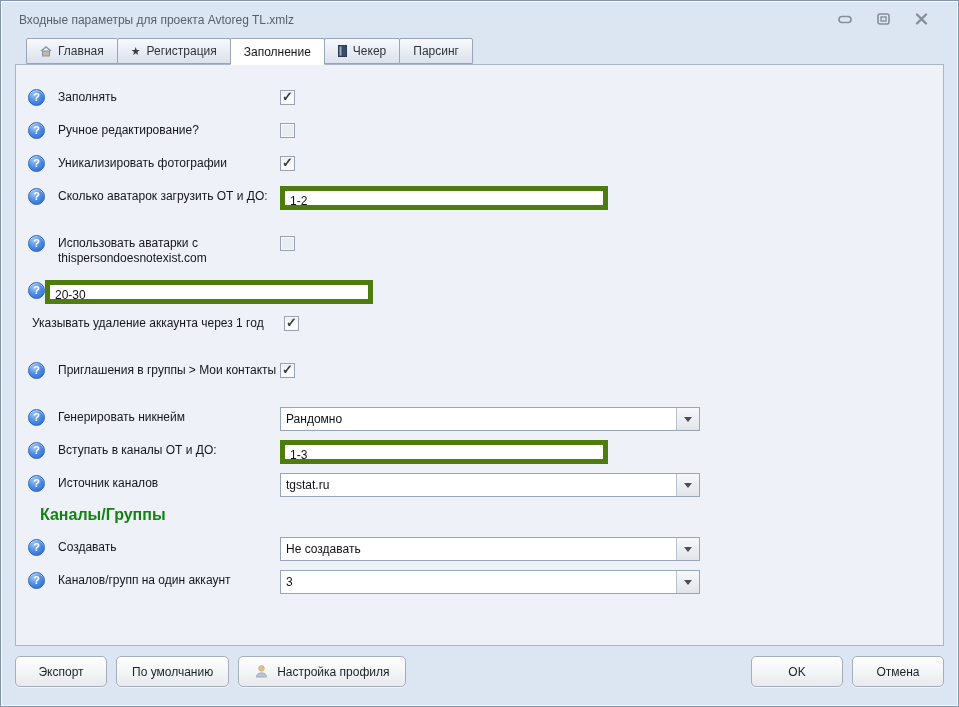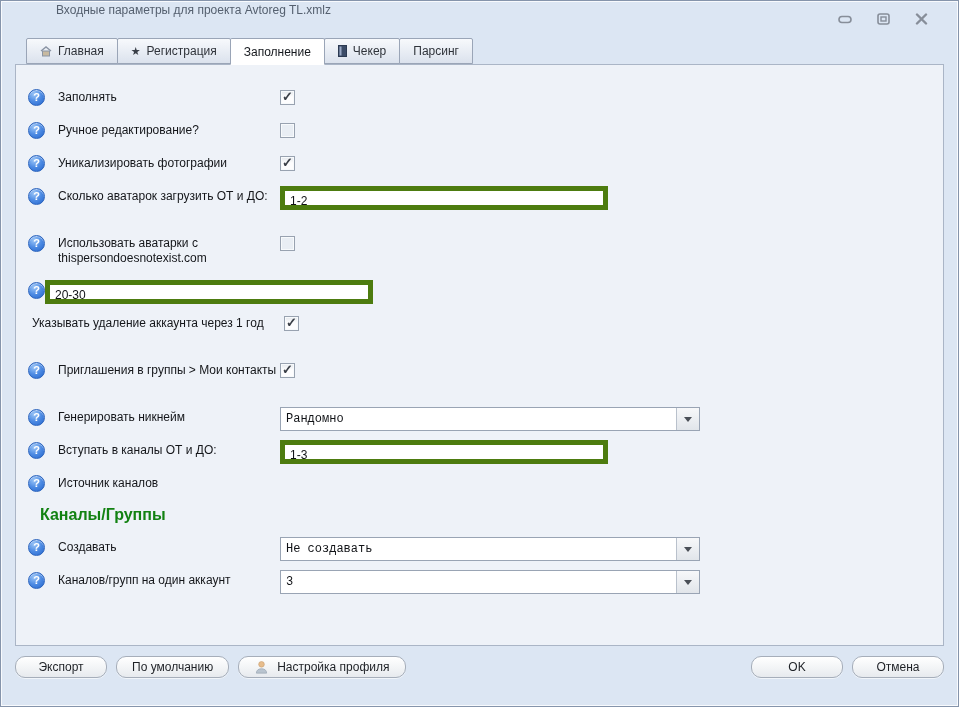--- a/index.html
+++ b/index.html
@@ -1,20 +1,20 @@
 <!DOCTYPE html>
 <html><head>
 <meta charset="utf-8">
 <style>
   html,body{margin:0;padding:0;background:#ffffff;font-family:"Liberation Sans",sans-serif;}
   .window{width:959px;height:707px;box-sizing:border-box;border:1px solid #8594ab;
           background:#dce6f3;box-shadow:inset 0 0 0 1px rgba(255,255,255,.8);
           position:relative;overflow:hidden;}
   
-  .titlebar{height:36px;display:flex;padding:0 10px 0 18px;margin-left:37px;}
+  .titlebar{height:36px;display:flex;align-items:center;padding:0 10px 0 18px;}
   .title{font-size:12px;color:#55606f;flex:1;padding-top:2px;}
   .win-controls{display:flex;align-items:center;gap:16px;padding-right:16px;}
   .win-btn{width:22px;height:18px;display:flex;align-items:center;justify-content:center;cursor:pointer;}
   .win-btn svg{display:block;}
   
   .tabbar{display:flex;align-items:flex-end;padding-left:25px;height:27px;position:relative;z-index:2;}
   .tab{display:inline-flex;align-items:center;gap:6px;padding:5px 13px;font-size:12px;color:#2f333a;
        background:linear-gradient(#f7f9fc,#dbe2ed);border:1px solid #9aa5b7;
        border-radius:2px 2px 0 0;margin-right:-1px;cursor:pointer;white-space:nowrap;}
   .tab.active{background:#ffffff;color:#15181d;padding-top:6px;margin-bottom:-1px;
@@ -34,29 +34,29 @@
   .checkbox{width:15px;height:15px;box-sizing:border-box;border:1px solid #98a2b0;margin-top:3px;
             background:#e9eef4;box-shadow:inset 0 0 0 1px #f7fafc;cursor:pointer;position:relative;}
   .checkbox.checked{background:linear-gradient(#e3e7ec,#fdfdfe 45%);}
   .checkbox.checked::after{content:"✓";position:absolute;left:1px;top:-2px;font-size:13px;
             font-weight:bold;color:#3b4048;}
   .textbox{width:328px;height:24px;box-sizing:border-box;border:5px solid #4d7c0f;background:#fff;}
   .textbox input{width:100%;height:100%;border:0;outline:none;background:transparent;
             font:12px "Liberation Sans",sans-serif;color:#101216;padding:0 5px;box-sizing:border-box;}
   .selectbox{width:420px;height:24px;box-sizing:border-box;border:1px solid #99a4b4;background:#fff;
             display:flex;align-items:stretch;cursor:pointer;}
-  .selectbox .val{flex:1;font-size:12px;color:#101216;padding:4px 5px 0 5px;overflow:hidden;white-space:nowrap;font-family:Liberation Mono, monospace;}
+  .selectbox .val{flex:1;font-size:12px;color:#101216;padding:4px 5px 0 5px;overflow:hidden;white-space:nowrap;}
   .dd{width:22px;flex:none;border-left:1px solid #b9c1cc;
       background:linear-gradient(#f7f8fa,#e1e5ea);display:flex;align-items:center;justify-content:center;}
   .dd::after{content:"";width:0;height:0;border:4px solid transparent;border-top:5px solid #4a4f57;margin-top:5px;}
   .section-heading{font-size:16px;font-weight:bold;margin:8px 0 13px 12px;}
   
   .footer{display:flex;align-items:center;padding:10px 14px 0 14px;gap:9px;}
-  .btn{height:22px;min-width:92px;padding:0 15px;box-sizing:border-box;border:1px solid #a6aeba;
-       border-radius:10px;background:linear-gradient(#ffffff,#f2f4f6 55%,#e7eaee);
+  .btn{height:31px;min-width:92px;padding:0 15px;box-sizing:border-box;border:1px solid #a6aeba;
+       border-radius:5px;background:linear-gradient(#ffffff,#f2f4f6 55%,#e7eaee);
        font-size:12px;color:#1e2126;display:inline-flex;align-items:center;justify-content:center;
        gap:8px;cursor:pointer;white-space:nowrap;box-shadow:0 1px 0 rgba(255,255,255,.6);}
   .footer .spacer{flex:1;}
   .btn .btn-icon{display:inline-flex;}
 </style>
 </head>
 <body>
 
 <div class="window">
 
@@ -171,20 +171,24 @@
         </span>
       </div>
       <div class="row">
         <span class="help">?</span>
         <span class="lbl">Вступать в каналы ОТ и ДО:</span>
         <span class="textbox"><input type="text" value="1-3" style=""></span>
       </div>
       <div class="row">
         <span class="help">?</span>
         <span class="lbl">Источник каналов</span>
+        <span class="selectbox">
+          <span class="val">tgstat.ru</span>
+          <span class="dd"></span>
+        </span>
       </div>
       <div class="section-heading" style="color: rgb(18, 130, 18);">Каналы/Группы</div>
       <div class="row">
         <span class="help">?</span>
         <span class="lbl">Создавать</span>
         <span class="selectbox">
           <span class="val">Не создавать</span>
           <span class="dd"></span>
         </span>
       </div>

